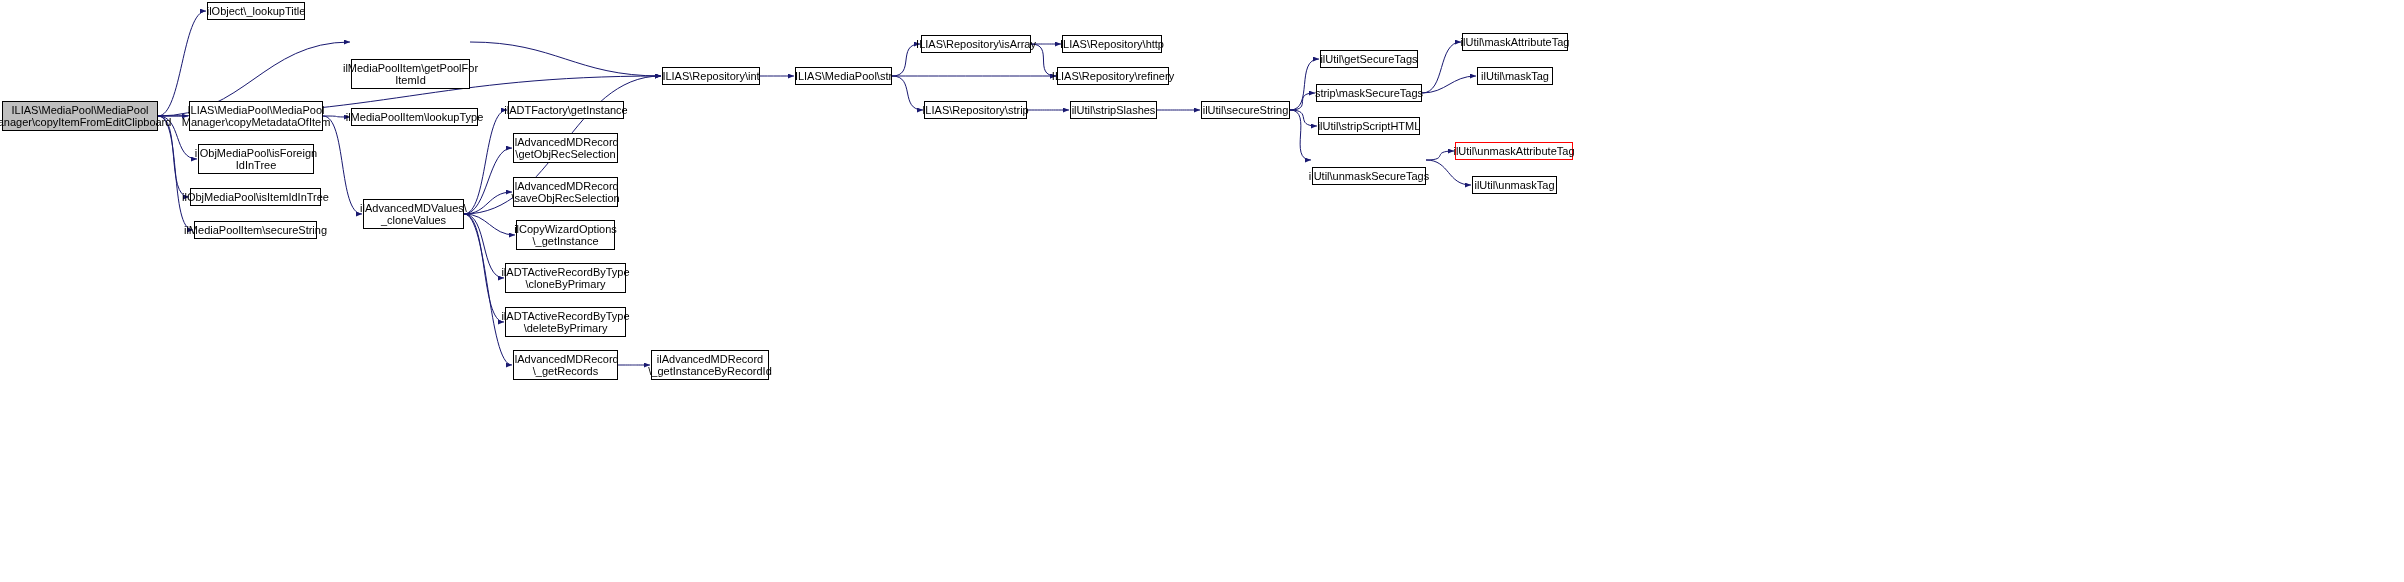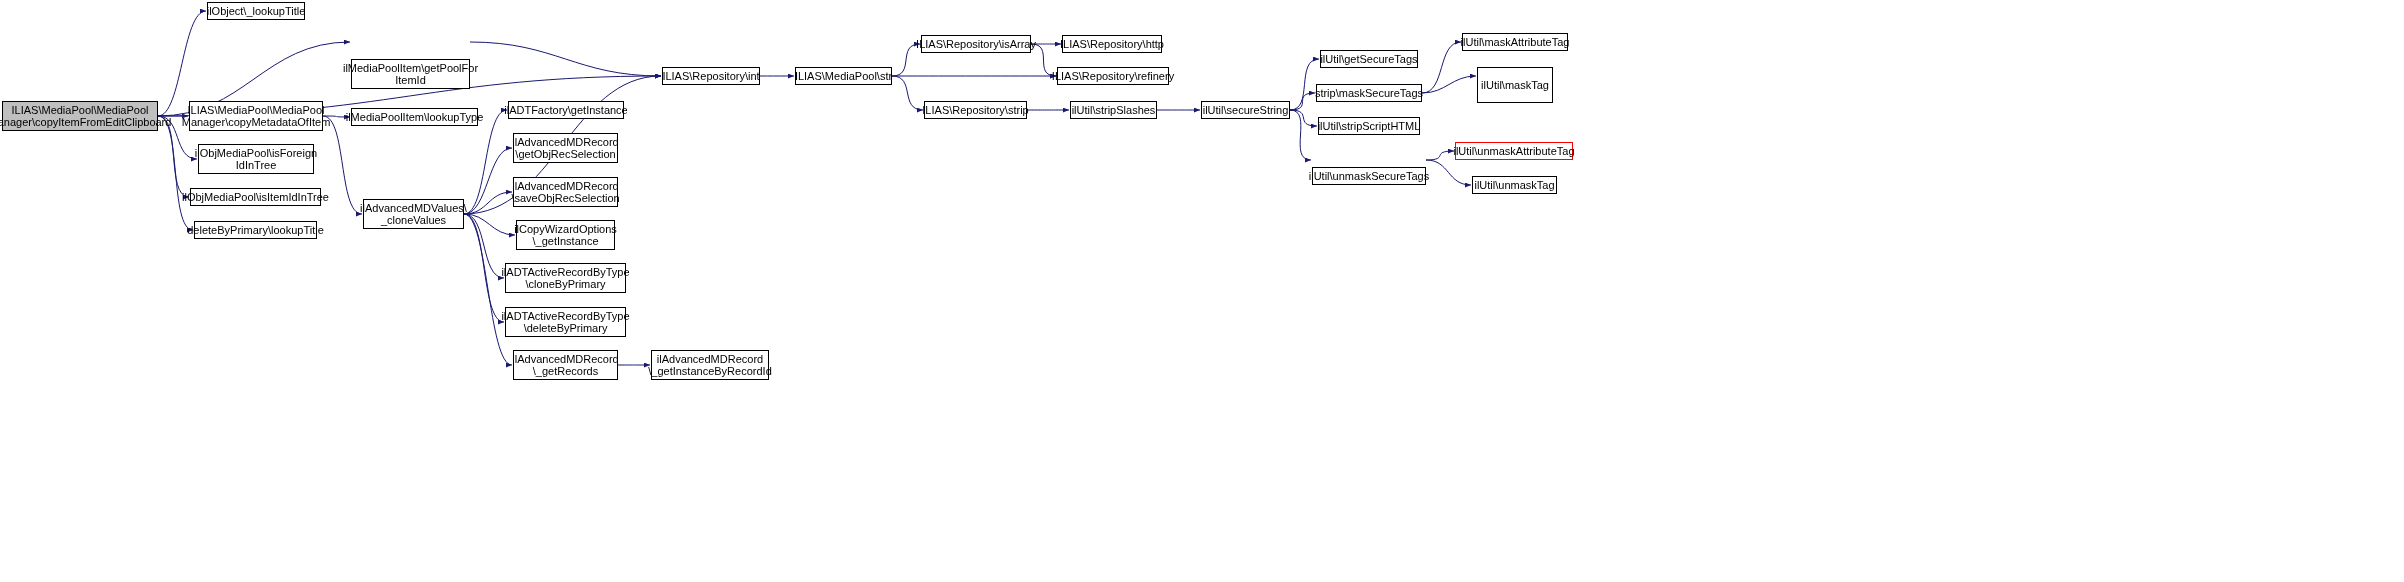--- a/index.html
+++ b/index.html
@@ -98,21 +98,21 @@
 <div class="node root" style="left: 2px; top: 101px; width: 156px; height: 30px;">ILIAS\MediaPool\MediaPool
 Manager\copyItemFromEditClipboard</div>
     <div class="node" style="left: 207px; top: 2px; width: 98px; height: 18px;">ilObject\_lookupTitle</div>
     <div class="node" style="left: 351px; top: 27px; width: 119px; height: 30px; margin-top: 32px;">ilMediaPoolItem\getPoolFor
 ItemId</div>
     <div class="node" style="left: 189px; top: 101px; width: 134px; height: 30px;">ILIAS\MediaPool\MediaPool
 Manager\copyMetadataOfItem</div>
     <div class="node" style="left: 198px; top: 144px; width: 116px; height: 30px;">ilObjMediaPool\isForeign
 IdInTree</div>
     <div class="node" style="left: 190px; top: 188px; width: 131px; height: 18px;">ilObjMediaPool\isItemIdInTree</div>
-    <div class="node" style="left: 194px; top: 221px; width: 123px; height: 18px;">deleteByPrimary\lookupTitle</div>
+    <div class="node" style="left: 194px; top: 221px; width: 123px; height: 18px;">ilMediaPoolItem\secureString</div>
     <div class="node" style="left: 351px; top: 108px; width: 127px; height: 18px;">ilMediaPoolItem\lookupType</div>
     <div class="node" style="left: 363px; top: 199px; width: 101px; height: 30px;">ilAdvancedMDValues\
 _cloneValues</div>
     <div class="node" style="left: 508px; top: 101px; width: 116px; height: 18px;">ilADTFactory\getInstance</div>
     <div class="node" style="left: 513px; top: 133px; width: 105px; height: 30px;">ilAdvancedMDRecord
 \getObjRecSelection</div>
     <div class="node" style="left: 513px; top: 177px; width: 105px; height: 30px;">ilAdvancedMDRecord
 \saveObjRecSelection</div>
     <div class="node" style="left: 516px; top: 220px; width: 99px; height: 30px;">ilCopyWizardOptions
 \_getInstance</div>
@@ -130,16 +130,16 @@
     <div class="node" style="left: 924px; top: 101px; width: 103px; height: 18px;">ILIAS\Repository\strip</div>
     <div class="node" style="left: 1062px; top: 35px; width: 100px; height: 18px;">ILIAS\Repository\http</div>
     <div class="node" style="left: 1057px; top: 67px; width: 112px; height: 18px;">ILIAS\Repository\refinery</div>
     <div class="node" style="left: 1070px; top: 101px; width: 87px; height: 18px;">ilUtil\stripSlashes</div>
     <div class="node" style="left: 1201px; top: 101px; width: 89px; height: 18px;">ilUtil\secureString</div>
     <div class="node" style="left: 1320px; top: 50px; width: 98px; height: 18px;">ilUtil\getSecureTags</div>
     <div class="node" style="left: 1316px; top: 84px; width: 106px; height: 18px;">strip\maskSecureTags</div>
     <div class="node" style="left: 1318px; top: 117px; width: 102px; height: 18px;">ilUtil\stripScriptHTML</div>
     <div class="node" style="left: 1312px; top: 151px; width: 114px; height: 18px; margin-top: 16px;">ilUtil\unmaskSecureTags</div>
     <div class="node" style="left: 1462px; top: 33px; width: 106px; height: 18px;">ilUtil\maskAttributeTag</div>
-    <div class="node" style="left: 1477px; top: 67px; width: 76px; height: 36px;">ilUtil\maskTag</div>
+    <div class="node" style="left: 1477px; top: 67px; width: 76px; height: 18px;">ilUtil\maskTag</div>
     <div class="node highlight" style="left: 1455px; top: 142px; width: 118px; height: 18px;">ilUtil\unmaskAttributeTag</div>
     <div class="node" style="left: 1472px; top: 176px; width: 85px; height: 18px;">ilUtil\unmaskTag</div>
   </div>
 
 </body></html>

